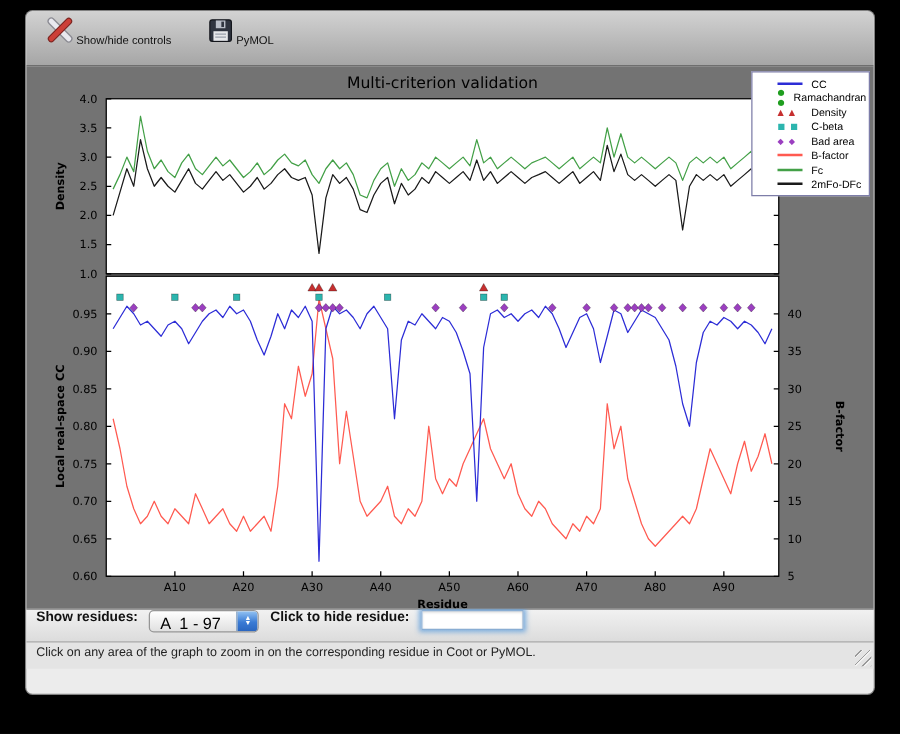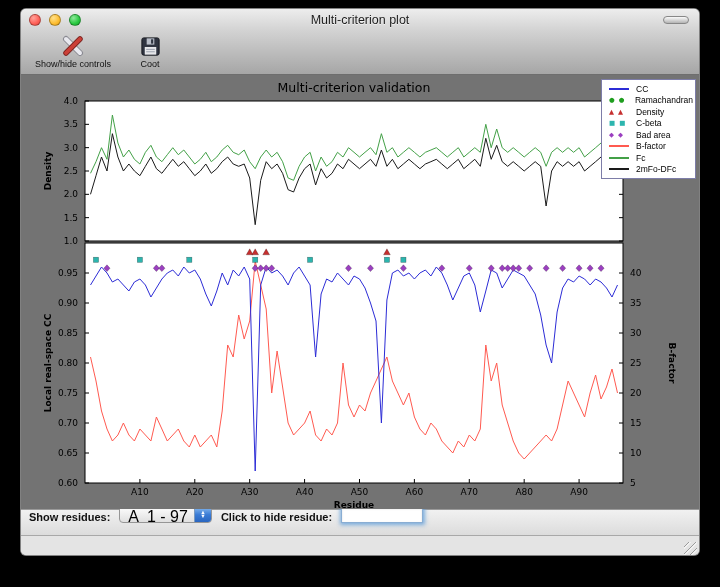--- a/index.html
+++ b/index.html
@@ -15,67 +15,58 @@
   .lights { position:absolute; left:8px; top:5px; display:flex; gap:8px; }
   .light { width:12px; height:12px; border-radius:50%; border:1px solid rgba(0,0,0,.3); }
   .light.red    { background:radial-gradient(circle at 35% 30%, #ffa39b, #ff5f57 60%, #d8463c); }
   .light.yellow { background:radial-gradient(circle at 35% 30%, #ffe08a, #fdbc2e 60%, #d99a18); }
   .light.green  { background:radial-gradient(circle at 35% 30%, #8ee89a, #28c940 60%, #1ea232); }
   .pill { position:absolute; right:10px; top:7px; width:26px; height:8px; border-radius:4px;
           background:linear-gradient(#fafafa,#b4b4b4); border:1px solid #878787; }
   .toolbar { height:44px; background:linear-gradient(#d2d2d2,#a6a6a6);
              border-bottom:1px solid #6e6e6e; display:flex; align-items:flex-start;
              gap:26px; padding:2px 0 0 14px; }
-  .tool { display:flex; flex-direction:column; align-items:center; }
+  .tool { display:flex; flex-direction:row; align-items:flex-end; }
   .ticon { width:26px; height:26px; display:flex; align-items:center; justify-content:center; }
   .tlabel { font-size:9px; color:#111; margin-top:0px; white-space:nowrap; }
   .plotarea { position:relative; height:434px; background:#737373; cursor:crosshair; }
   svg text { font-family:"DejaVu Sans", sans-serif; }
   .legend { position:absolute; left:580px; top:4px; width:95px; background:#fff;
-            border:1px solid #7d7da8; padding:3px 2px 3px 7px; }
+            border:1px solid #7d7da8; padding:3px 2px 3px 20px; }
   .leg-row { display:flex; align-items:center; height:11.5px; }
   .leg-mark { width:27px; display:flex; align-items:center; }
   .leg-line { display:inline-block; width:20px; height:2px; }
   .leg-glyph { font-size:6.5px; letter-spacing:1px; font-family:"DejaVu Sans",sans-serif; }
   .leg-label { font-size:8.5px; color:#000; white-space:nowrap; }
   .controlsbar { height:26px; background:linear-gradient(#f1f1f1,#dcdcdc);
-                 border-top:1px solid #9a9a9a; display:flex; align-items:flex-end;
-                 padding:12px 8px; gap:9px; font-size:11px; font-weight:bold; color:#111; }
+                 border-top:1px solid #9a9a9a; display:flex; align-items:flex-start;
+                 padding:0 8px; gap:9px; font-size:11px; font-weight:bold; color:#111; }
   .popup { display:flex; align-items:stretch; height:18px; border:1px solid #969696;
            border-radius:4px; background:linear-gradient(#ffffff,#e0e0e0);
            min-width:88px; overflow:hidden; }
-  .popup-text { flex:1; font-size:16px; font-weight:normal; color:#000;
+  .popup-text { flex:1; font-size:13px; font-weight:normal; color:#000;
                 padding:2px 6px 0 8px; white-space:pre; }
   .popup-arrows { width:17px; background:linear-gradient(#92c2f2,#3a7bd5 55%,#2a66c0);
                   border-left:1px solid #7a9ac0; display:flex; flex-direction:column;
                   align-items:center; justify-content:center; color:#fff;
                   font-size:5.5px; line-height:4.5px; }
   .zoominput { width:82px; height:16px; border:1px solid #89add3; background:#fff;
                font-size:11px; padding:1px 4px; outline:none;
                box-shadow:0 0 4px 1.5px rgba(110,165,220,.9), inset 0 1px 2px rgba(0,0,0,.15); }
   .statusbar { height:22px; background:#e4e4e4; border-top:1px solid #a8a8a8;
                font-size:10px; color:#222; padding:3px 8px 0 8px; position:relative; }
   .grip { position:absolute; right:2px; bottom:2px; width:13px; height:13px;
           background:repeating-linear-gradient(135deg, transparent 0 3px,
                      #9a9a9a 3px 4px, #f2f2f2 4px 5px); }
 </style>
 </head>
 <body>
 
 <div class="window">
 
-  <div class="titlebar">
-    <div class="lights">
-      <span class="light red"></span>
-      <span class="light yellow"></span>
-      <span class="light green"></span>
-    </div>
-    <div class="title">Multi-criterion plot</div>
-    <div class="pill"></div>
-  </div>
 
   <div class="toolbar">
     <div class="tool">
       <span class="ticon">
         <svg width="24" height="24" viewBox="0 0 24 24">
           <path d="M5 5 L19 19" stroke="#8a8a92" stroke-width="6" stroke-linecap="round"></path>
           <path d="M5 5 L19 19" stroke="#e9e9ef" stroke-width="4" stroke-linecap="round"></path>
           <path d="M5 19 L19 5" stroke="#7c2420" stroke-width="5.5" stroke-linecap="round"></path>
           <path d="M5 19 L19 5" stroke="#cc4038" stroke-width="3.8" stroke-linecap="round"></path>
         </svg>
@@ -86,21 +77,21 @@
       <span class="ticon">
         <svg width="23" height="23" viewBox="0 0 24 24">
           <rect x="3" y="3" width="18" height="18" rx="2" fill="#2f3440" stroke="#14161c"></rect>
           <rect x="8" y="3.5" width="8" height="6.5" fill="#b9bec8"></rect>
           <rect x="12.6" y="4.5" width="2.2" height="4.5" fill="#2f3440"></rect>
           <rect x="6" y="12.5" width="12" height="8" fill="#e6e7ea"></rect>
           <line x1="7.5" y1="15" x2="16.5" y2="15" stroke="#9aa0ab" stroke-width="1"></line>
           <line x1="7.5" y1="17.5" x2="16.5" y2="17.5" stroke="#9aa0ab" stroke-width="1"></line>
         </svg>
       </span>
-      <span class="tlabel">Coot</span>
+      <span class="tlabel">PyMOL</span>
     </div>
   </div>
 
   <div class="plotarea">
     <svg id="chart-svg" width="680" height="434">
         <rect x="64" y="26" width="538" height="140" fill="#fff" stroke="#000"></rect>
         <rect x="64" y="168" width="538" height="240" fill="#fff" stroke="#000"></rect>
         <text x="333" y="17" font-size="12.5" fill="#000" text-anchor="middle">Multi-criterion validation</text>
         <line x1="64" y1="166" x2="68" y2="166" stroke="#000"></line>
         <line x1="598" y1="166" x2="602" y2="166" stroke="#000"></line>
@@ -275,16 +266,17 @@
       <span class="popup-arrows">
           <span>▲</span>
           <span>▼</span>
         </span>
     </div>
     <span>Click to hide residue:</span>
     <input class="zoominput" value="" style="">
   </div>
 
   <div class="statusbar">
+    <span>Click on any area of the graph to zoom in on the corresponding residue in Coot or PyMOL.</span>
     <div class="grip"></div>
   </div>
 
 </div>
 
 </body></html>

